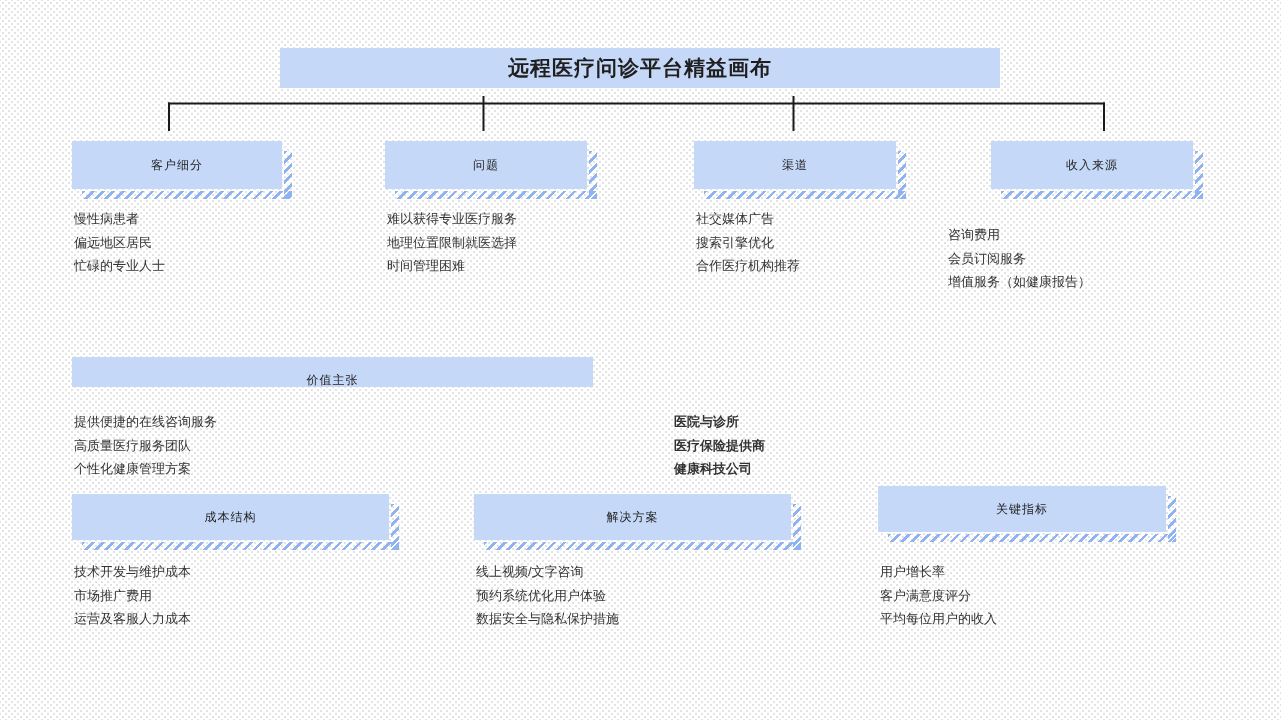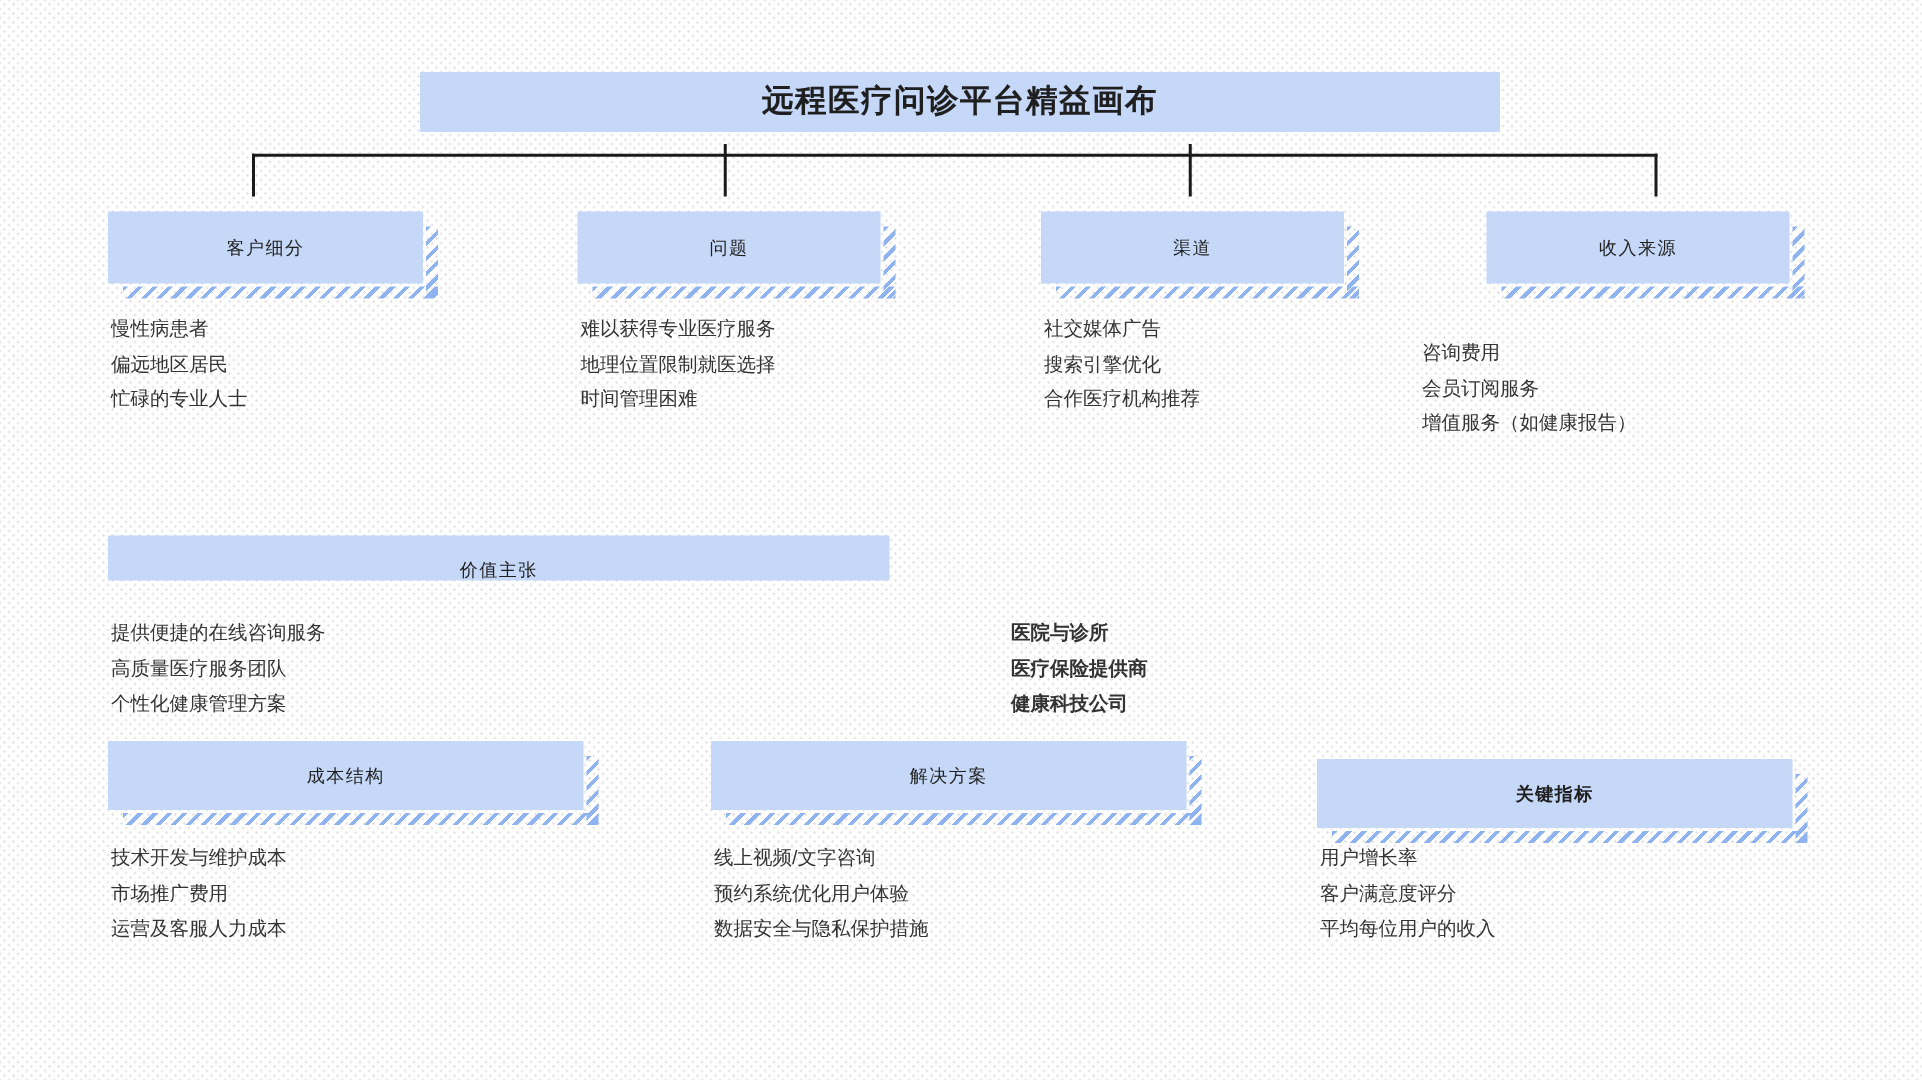--- a/index.html
+++ b/index.html
@@ -61,21 +61,21 @@
   .l2{left:696px;top:207px;}
   .l3{left:948px;top:207px;margin-top:16px;}
   
   .h4{left:72px;top:357px;width:521px;height:30px;line-height:46px;}
   .h5{left:672px;top:343px;width:521px;height:46px;line-height:46px;}
   .l4{left:74px;top:410px;}
   .l5{left:674px;top:410px;font-weight:bold;}
   
   .h6{left:72px;top:494px;width:317px;height:46px;line-height:46px;}
   .h7{left:474px;top:494px;width:317px;height:46px;line-height:46px;}
-  .h8{left:878px;top:506px;width:317px;height:46px;line-height:46px;font-weight:bold;}
+  .h8{left:878px;top:486px;width:288px;height:46px;line-height:46px;}
   .l6{left:74px;top:560px;}
   .l7{left:476px;top:560px;}
   .l8{left:880px;top:560px;}
 </style>
 </head>
 <body>
 
 <div class="canvas">
 
   <div class="titlebox">

